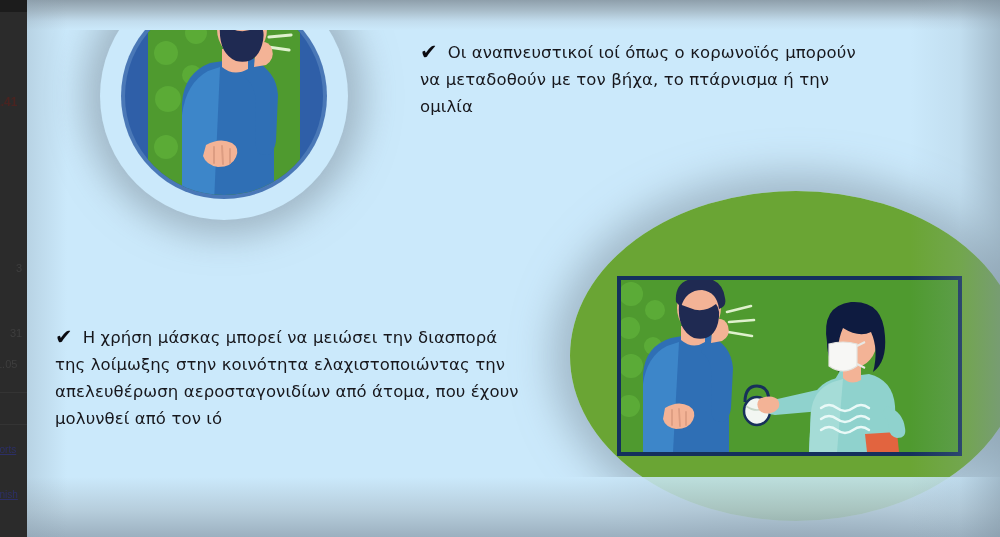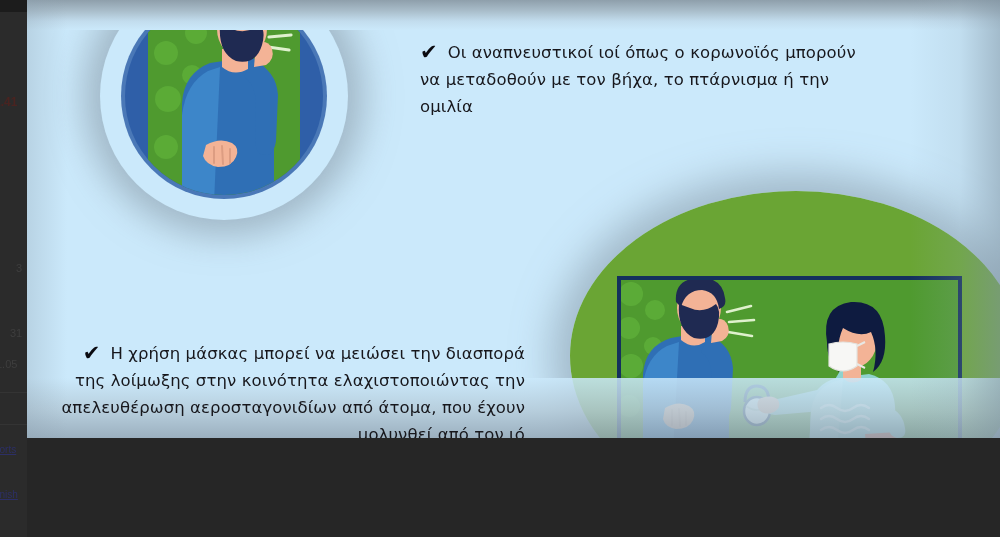--- a/index.html
+++ b/index.html
@@ -52,21 +52,21 @@
     position: absolute;
     left: 0; width: 27px; height: 1px;
     background: #343434;
   }
 
   
   #slide {
     position: absolute;
     left: 27px; top: 0;
     width: 973px;
-    height: 438px;
+    height: 537px;
     background: #cbe9fb;
     overflow: hidden;
   }
   
   #slide .edge-top {
     position: absolute; left: 0; top: 0;
     width: 973px; height: 30px;
     background: linear-gradient(to bottom, #8e9fab 0%, #a8bcc9 35%, #c2dced 70%, #cbe9fb 100%);
     pointer-events: none;
   }
@@ -101,21 +101,21 @@
   }
   .bullet-block .tick {
     font-family: "DejaVu Sans", sans-serif;
     font-size: 21px;
     font-weight: bold;
     color: #0a0a10;
     margin-right: 10px;
     vertical-align: -1px;
   }
   #bullet-1 { left: 393px; top: 39px; width: 460px; }
-  #bullet-2 { left: 28px;  top: 340px; width: 470px; text-align: right; }
+  #bullet-2 { left: 28px;  top: 324px; width: 470px; }
 
   
   #photo-circle-wrap {
     position: absolute;
     left: 73px; top: -28px;
     width: 248px; height: 248px;
   }
   #photo-circle-glow {
     position: absolute;
     left: 0; top: 0; width: 248px; height: 248px;

